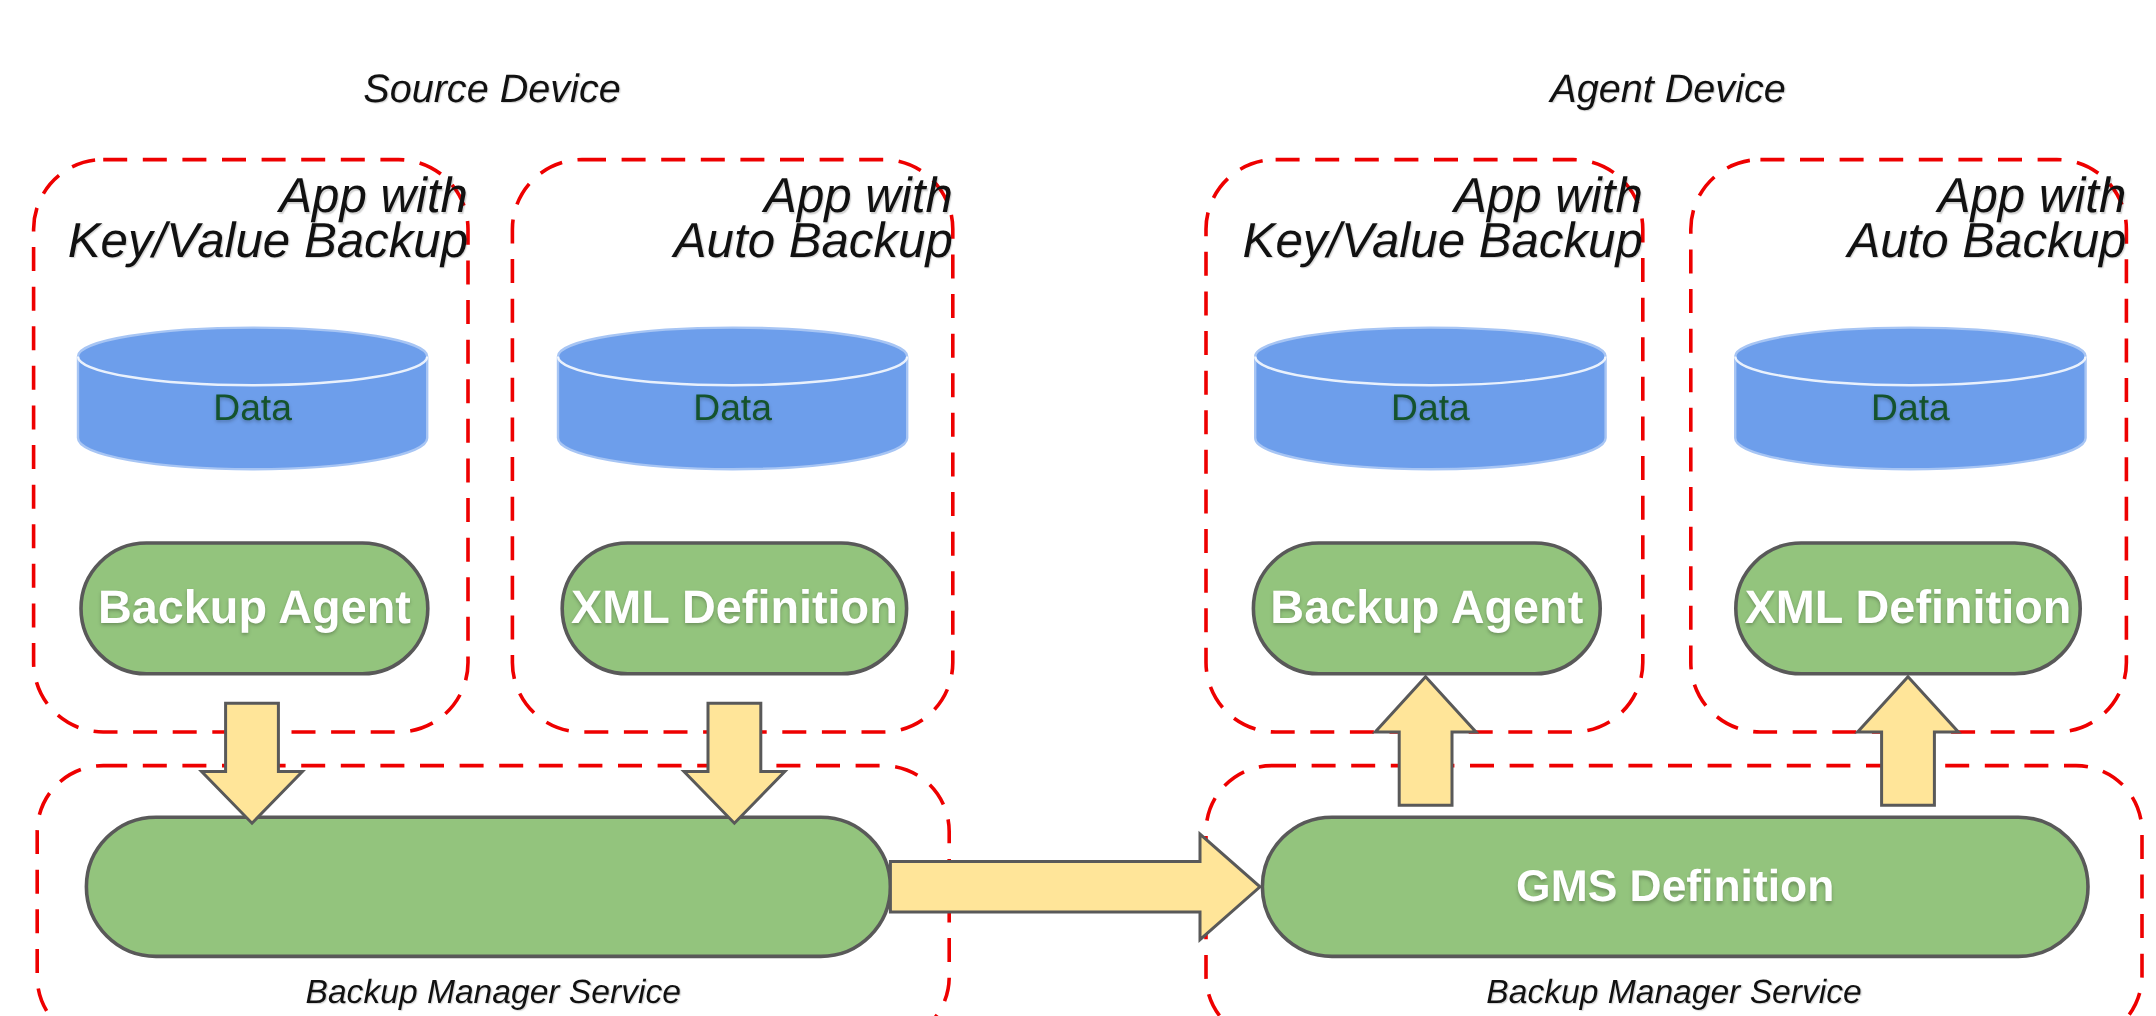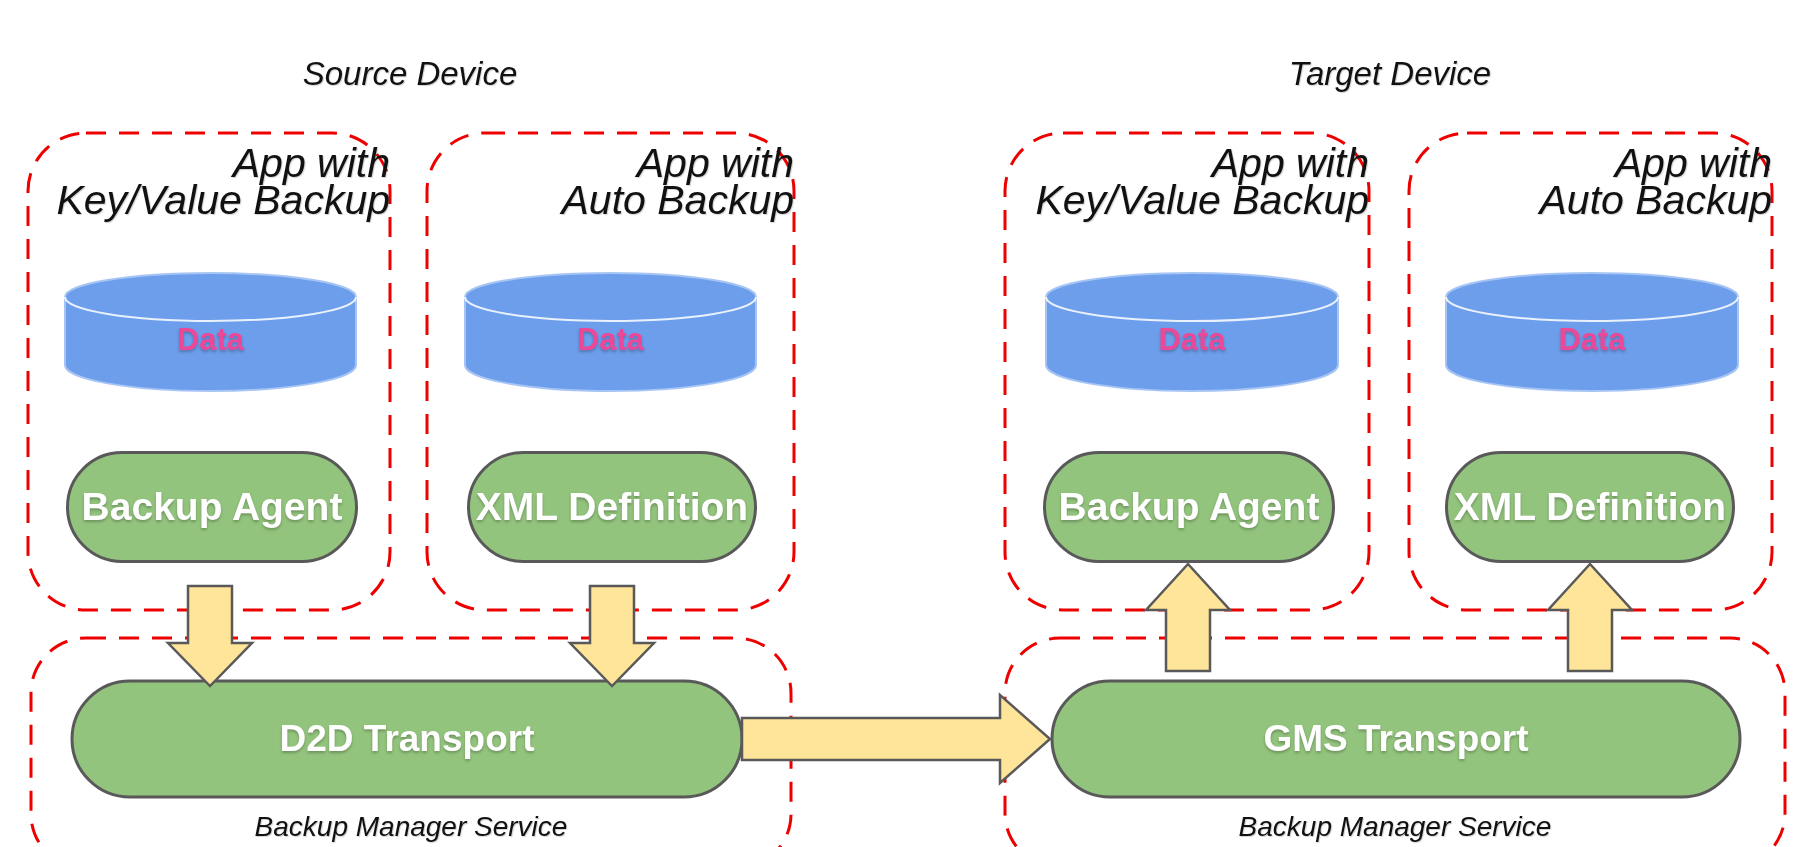--- a/index.html
+++ b/index.html
@@ -53,21 +53,21 @@
   .transport-label {
     display: flex; align-items: center; justify-content: center;
     color: #ffffff; font-weight: bold; font-size: 37px;
     text-shadow: 0 2px 3px rgba(0,0,0,0.25);
     white-space: nowrap;
   }
   .cyl { }
   .cyl svg { position: absolute; left: 0; top: 0; width: 100%; height: 100%; }
   .cyl-label {
     position: absolute; left: 0; top: 42%; width: 100%;
-    text-align: center; color: #ec4899; font-weight: bold; font-size: 31px;
+    text-align: center; color: #14532d; font-weight: normal; font-size: 31px;
     text-shadow: 0 2px 3px rgba(0,0,0,0.25);
   }
 </style>
 </head>
 <body>
 
 <div class="canvas">
 
   <svg class="underlay" width="1797" height="847" viewBox="0 0 1797 847">
 
@@ -110,24 +110,23 @@
   </div>
   <div class="abs cyl" style="left:463px; top:228px; width:295px; height:122px;">
     <svg viewBox="0 0 296 122" preserveAspectRatio="none">
       <path d="M2,26 A146,24 0 0 1 294,26 L294,94 A146,26 0 0 1 2,94 Z" fill="var(--blue)" stroke="var(--blue-light)" stroke-width="2"></path>
       <path d="M2,26 A146,24 0 0 0 294,26" fill="none" stroke="#ffffff" stroke-opacity="0.85" stroke-width="2"></path>
     </svg>
     <div class="cyl-label">Data</div>
   </div>
   <div class="abs pill" style="left:467px; top:408px; width:290px; height:112px;">XML Definition</div>
 
-  <div class="abs transport-label" style="left:72px; top:638px; width:670px; height:116px;">D2D Transport</div>
   <div class="abs bms-label" style="left:31px; top:768px; width:760px;">Backup Manager Service</div>
 
-  <div class="abs device-title" style="left:1130px; top:12px; width:520px;">Target Device</div>
+  <div class="abs device-title" style="left:1130px; top:12px; width:520px;">Agent Device</div>
 
   <div class="abs app-label" style="left:1005px; top:102px; width:364px;">
     <div>App with</div>
     <div>Key/Value Backup</div>
   </div>
   <div class="abs cyl" style="left:1044px; top:228px; width:296px; height:122px;">
     <svg viewBox="0 0 296 122" preserveAspectRatio="none">
       <path d="M2,26 A146,24 0 0 1 294,26 L294,94 A146,26 0 0 1 2,94 Z" fill="var(--blue)" stroke="var(--blue-light)" stroke-width="2"></path>
       <path d="M2,26 A146,24 0 0 0 294,26" fill="none" stroke="#ffffff" stroke-opacity="0.85" stroke-width="2"></path>
     </svg>
@@ -141,16 +140,16 @@
   </div>
   <div class="abs cyl" style="left:1444px; top:228px; width:296px; height:122px;">
     <svg viewBox="0 0 296 122" preserveAspectRatio="none">
       <path d="M2,26 A146,24 0 0 1 294,26 L294,94 A146,26 0 0 1 2,94 Z" fill="var(--blue)" stroke="var(--blue-light)" stroke-width="2"></path>
       <path d="M2,26 A146,24 0 0 0 294,26" fill="none" stroke="#ffffff" stroke-opacity="0.85" stroke-width="2"></path>
     </svg>
     <div class="cyl-label">Data</div>
   </div>
   <div class="abs pill" style="left:1445px; top:408px; width:290px; height:112px;">XML Definition</div>
 
-  <div class="abs transport-label" style="left:1052px; top:638px; width:688px; height:116px;">GMS Transport</div>
+  <div class="abs transport-label" style="left:1052px; top:638px; width:688px; height:116px;">GMS Definition</div>
   <div class="abs bms-label" style="left:1005px; top:768px; width:780px;">Backup Manager Service</div>
 
 </div>
 
 </body></html>

